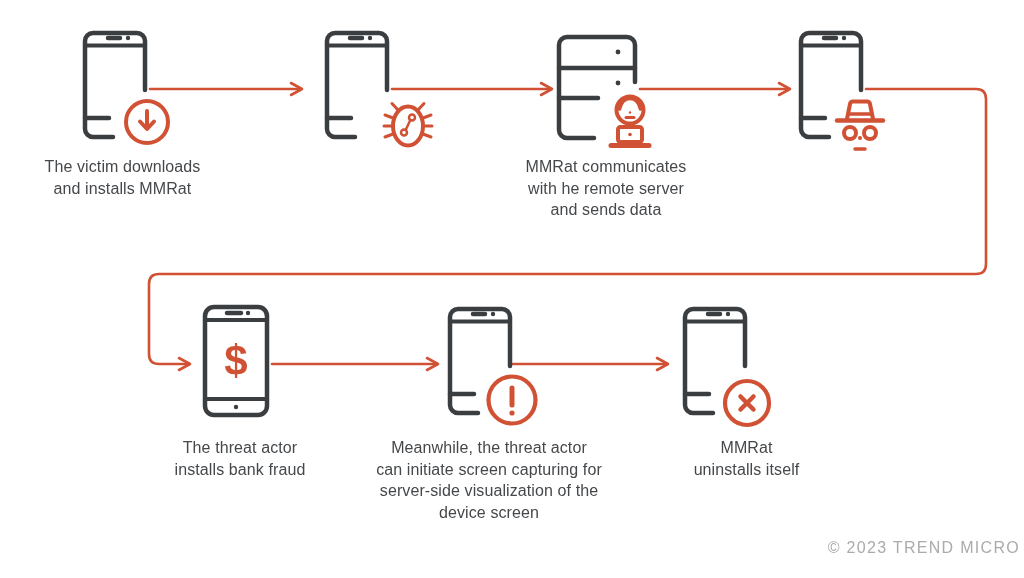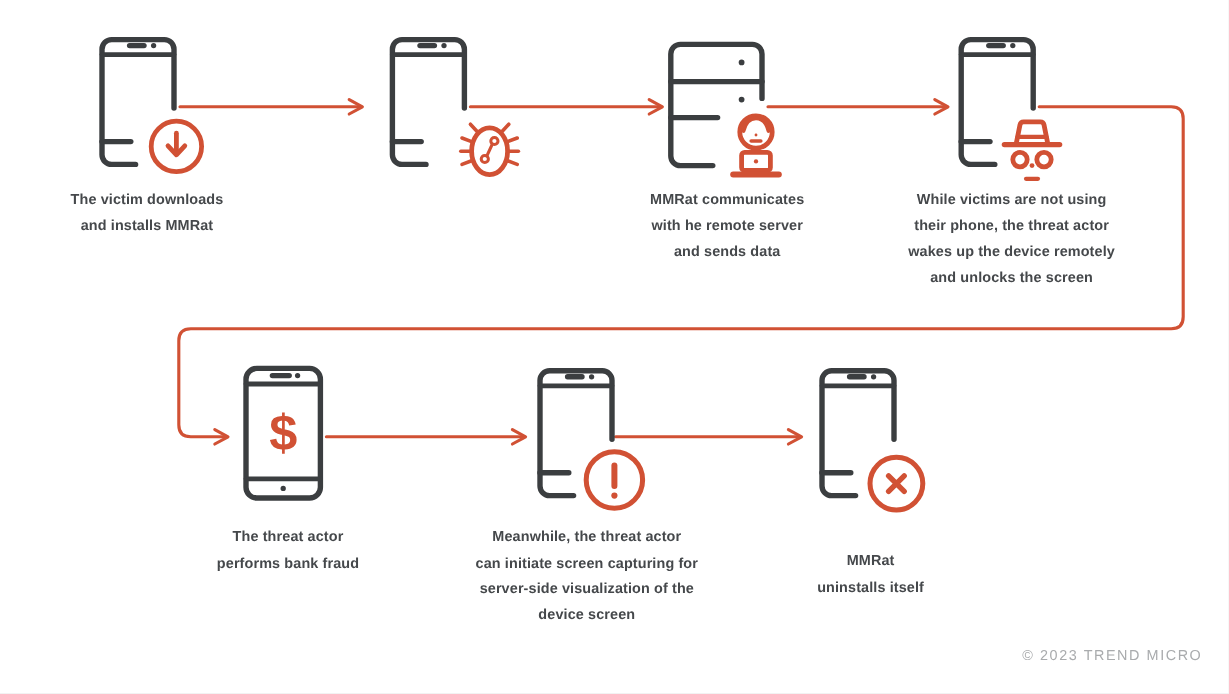--- a/index.html
+++ b/index.html
@@ -17,50 +17,50 @@
   .connectors{position:absolute;left:0;top:0;width:1024px;height:578px;}
   .connectors path{stroke:var(--accent);stroke-width:2.6;fill:none;stroke-linecap:round;stroke-linejoin:round;}
   .icon{position:absolute;}
   .icon svg{display:block;width:100%;height:100%;}
   .ink-icon{color:var(--ink);}
   .accent-icon{color:var(--accent);}
   .stroke{stroke:currentColor;fill:none;stroke-linecap:round;stroke-linejoin:round;}
   .dot{fill:currentColor;stroke:none;}
   .whitefill{fill:#ffffff;}
   .caption{
-    position:absolute;color:var(--text);font-size:12px;line-height:21.5px;
-    text-align:center;white-space:pre-line;letter-spacing:0.1px;font-weight:bold;
+    position:absolute;color:var(--text);font-size:16px;line-height:21.5px;
+    text-align:center;white-space:pre-line;letter-spacing:0.1px;
   }
   .c1{left:20px;top:156px;width:205px;}
   .c2{left:250px;top:156px;width:245px;}
   .c3{left:500px;top:156px;width:212px;}
   .c4{left:722px;top:156px;width:242px;}
   .c5{left:148px;top:437px;width:184px;}
   .c6{left:361px;top:437px;width:256px;}
-  .c7{left:638px;top:437px;width:175px;margin-top:20px;}
+  .c7{left:659px;top:437px;width:175px;}
   .p1{left:82px;top:30px;width:66px;height:110px;}
   .p2{left:324px;top:30px;width:66px;height:110px;}
   .srv{left:556px;top:34px;width:82px;height:110px;}
   .p4{left:798px;top:30px;width:66px;height:110px;}
   .p5{left:202px;top:304px;width:68px;height:114px;}
   .p6{left:447px;top:306px;width:66px;height:110px;}
   .p7{left:682px;top:306px;width:66px;height:110px;}
   .b-download{left:122px;top:97px;width:50px;height:50px;}
   .b-bug{left:381px;top:97px;width:54px;height:54px;}
   .b-hacker{left:598px;top:92px;width:64px;height:60px;}
   .b-spy{left:830px;top:94px;width:60px;height:58px;}
   .b-excl{left:484px;top:372px;width:56px;height:56px;}
   .b-x{left:720px;top:376px;width:54px;height:54px;}
   .dollar-text{
     font-family:"Liberation Sans",sans-serif;font-size:42px;font-weight:bold;
     fill:var(--accent);
   }
   .footer{
-    position:absolute;top:539px;right:22px;color:var(--muted);
-    font-size:12px;letter-spacing:1.3px;
+    position:absolute;top:539px;right:4px;color:var(--muted);
+    font-size:16px;letter-spacing:1.3px;
   }
 </style>
 </head>
 <body>
 
 <div class="canvas">
 
   <svg class="connectors" viewBox="0 0 1024 578">
     <path d="M150 89 H300"></path>
     <path d="M291 83 L302 89 L291 95"></path>
@@ -204,26 +204,22 @@
       <circle class="stroke whitefill" stroke-width="4.2" cx="27" cy="27" r="22"></circle>
       <path class="stroke" stroke-width="4.5" d="M20.5 20.5 L33.5 33.5 M33.5 20.5 L20.5 33.5"></path>
     </svg>
   </div>
 
   <div class="caption c1">The victim downloads
 and installs MMRat</div>
   <div class="caption c3">MMRat communicates
 with  he remote server
 and sends data</div>
-  <div class="caption c4">While victims are not using
-their phone, the threat actor
-wakes up the device remotely
-and unlocks the screen</div>
   <div class="caption c5">The threat actor
-performs bank fraud</div>
+installs bank fraud</div>
   <div class="caption c6">Meanwhile, the threat actor
 can initiate screen capturing for
 server-side visualization of the
 device screen</div>
   <div class="caption c7">MMRat
 uninstalls itself</div>
 
   <div class="footer">© 2023 TREND MICRO</div>
 
 </div>

